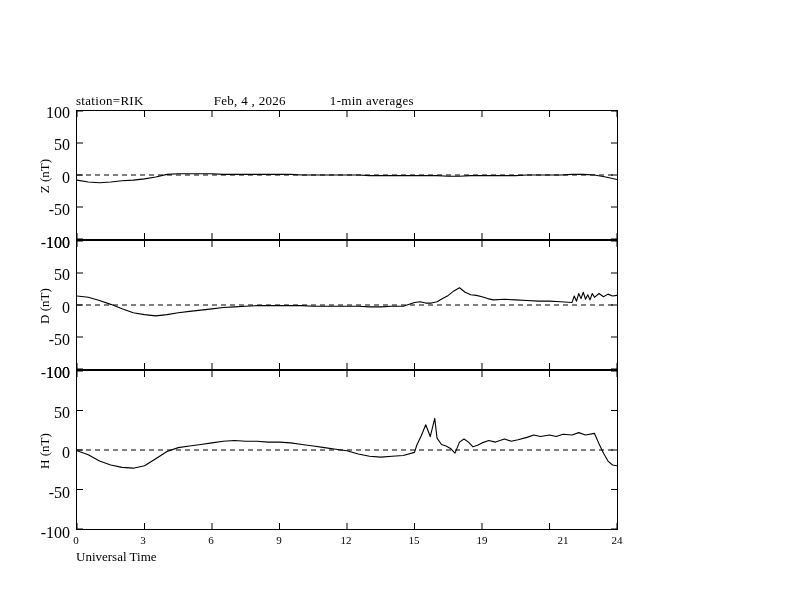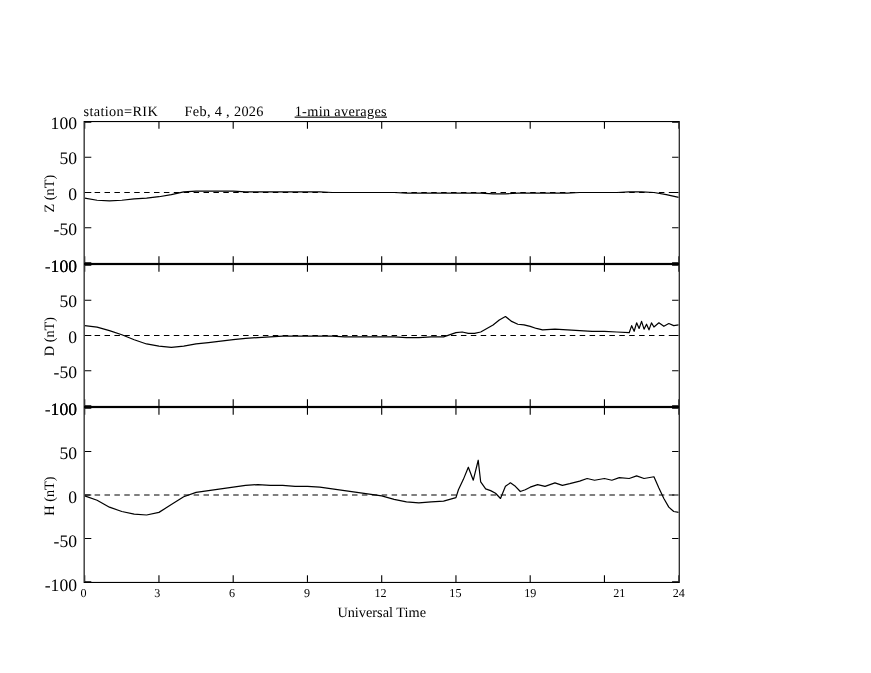--- a/index.html
+++ b/index.html
@@ -31,22 +31,22 @@
     position: absolute;
     left: 76px;
     top: 93px;
     font-size: 13px;
     font-family: "Liberation Serif", serif;
     white-space: nowrap;
     letter-spacing: 0.3px;
   }
   .subtitle span { display: inline-block; }
   .sub-station { }
-  .sub-date { margin-left: 24px; }
-  .sub-avg { margin-left: 28px; text-decoration: underline; }
+  .sub-date { margin-left: 70px; }
+  .sub-avg { margin-left: 44px; }
 
   .plot-area {
     position: absolute;
     border: 1px solid #000;
     box-sizing: border-box;
     background: #fff;
   }
   .ylabel {
     position: absolute;
     font-size: 13px;
@@ -213,15 +213,15 @@
   <div class="xtick" style="left:61px; top:534px; width:30px;">0</div>
   <div class="xtick" style="left:128px; top:534px; width:30px;">3</div>
   <div class="xtick" style="left:196px; top:534px; width:30px;">6</div>
   <div class="xtick" style="left:264px; top:534px; width:30px;">9</div>
   <div class="xtick" style="left:331px; top:534px; width:30px;">12</div>
   <div class="xtick" style="left:399px; top:534px; width:30px;">15</div>
   <div class="xtick" style="left:467px; top:534px; width:30px;">19</div>
   <div class="xtick" style="left:548px; top:534px; width:30px;">21</div>
   <div class="xtick" style="left:602px; top:534px; width:30px;">24</div>
 
-  <div class="xlabel" style="left:76px; top:549px; width:542px; text-align:center;">Universal Time</div>
+  <div class="xlabel" style="left:76px; top:549px; width:542px; text-align:left;">Universal Time</div>
 
 </div>
 
 </body></html>

